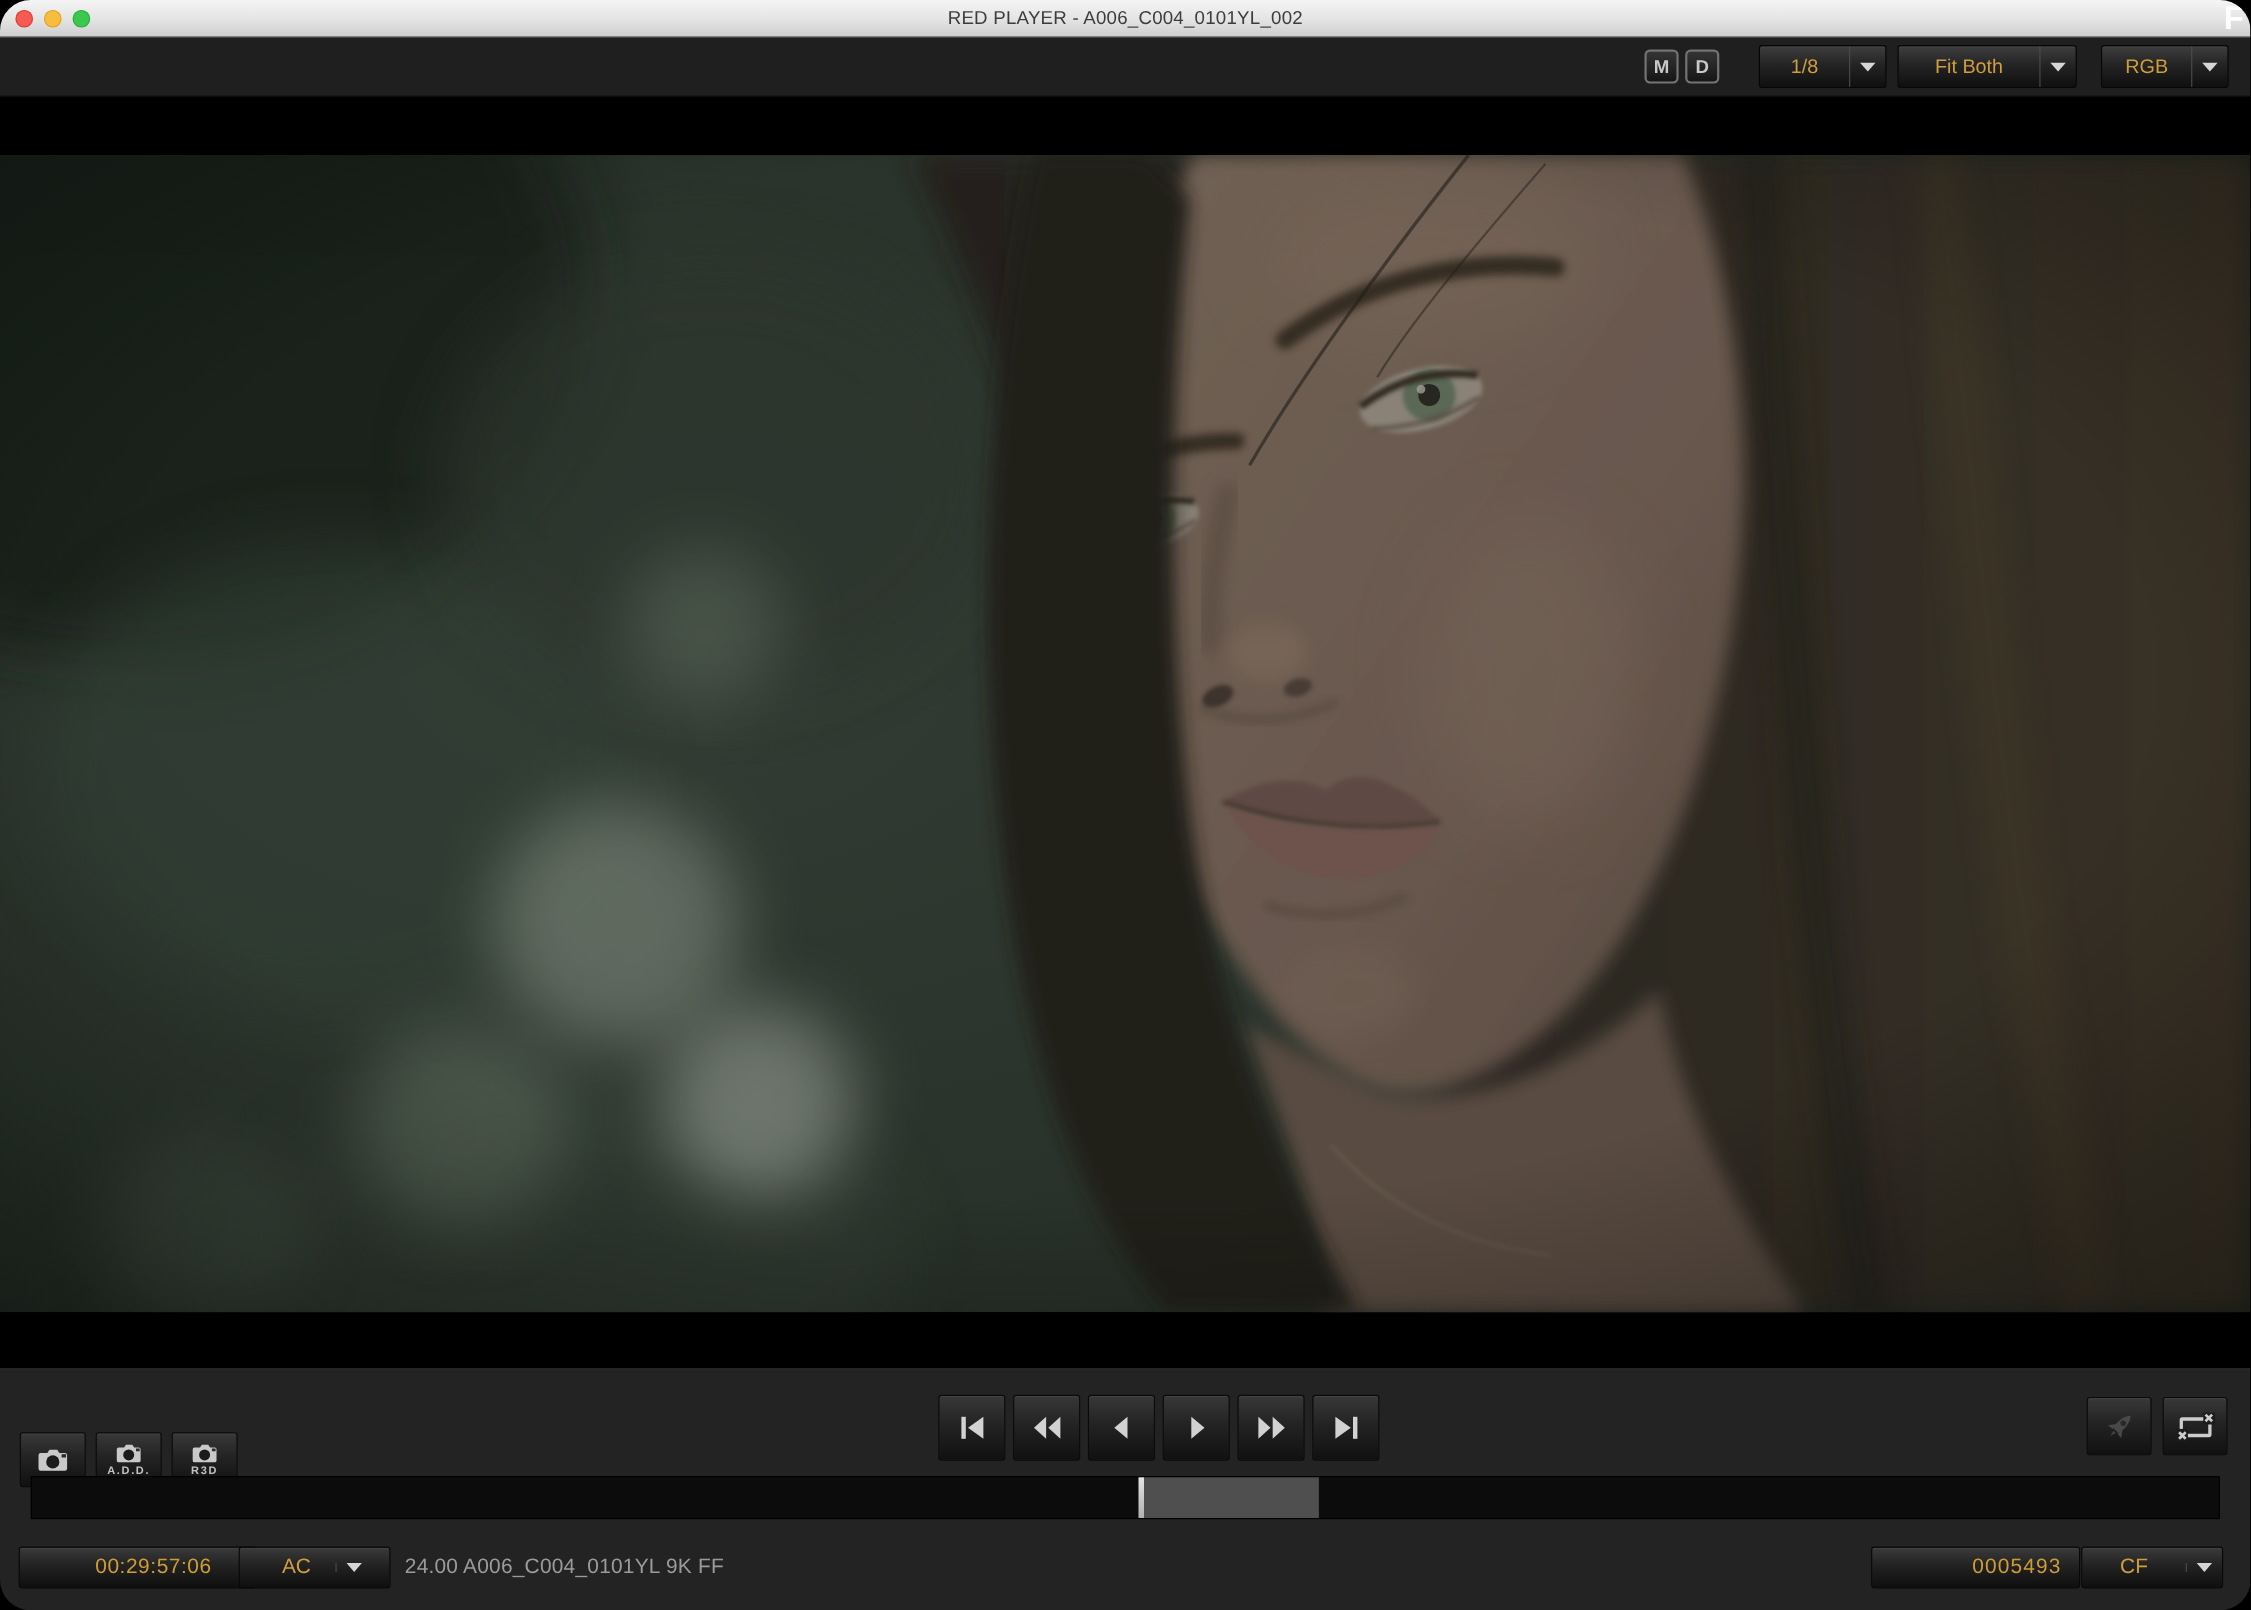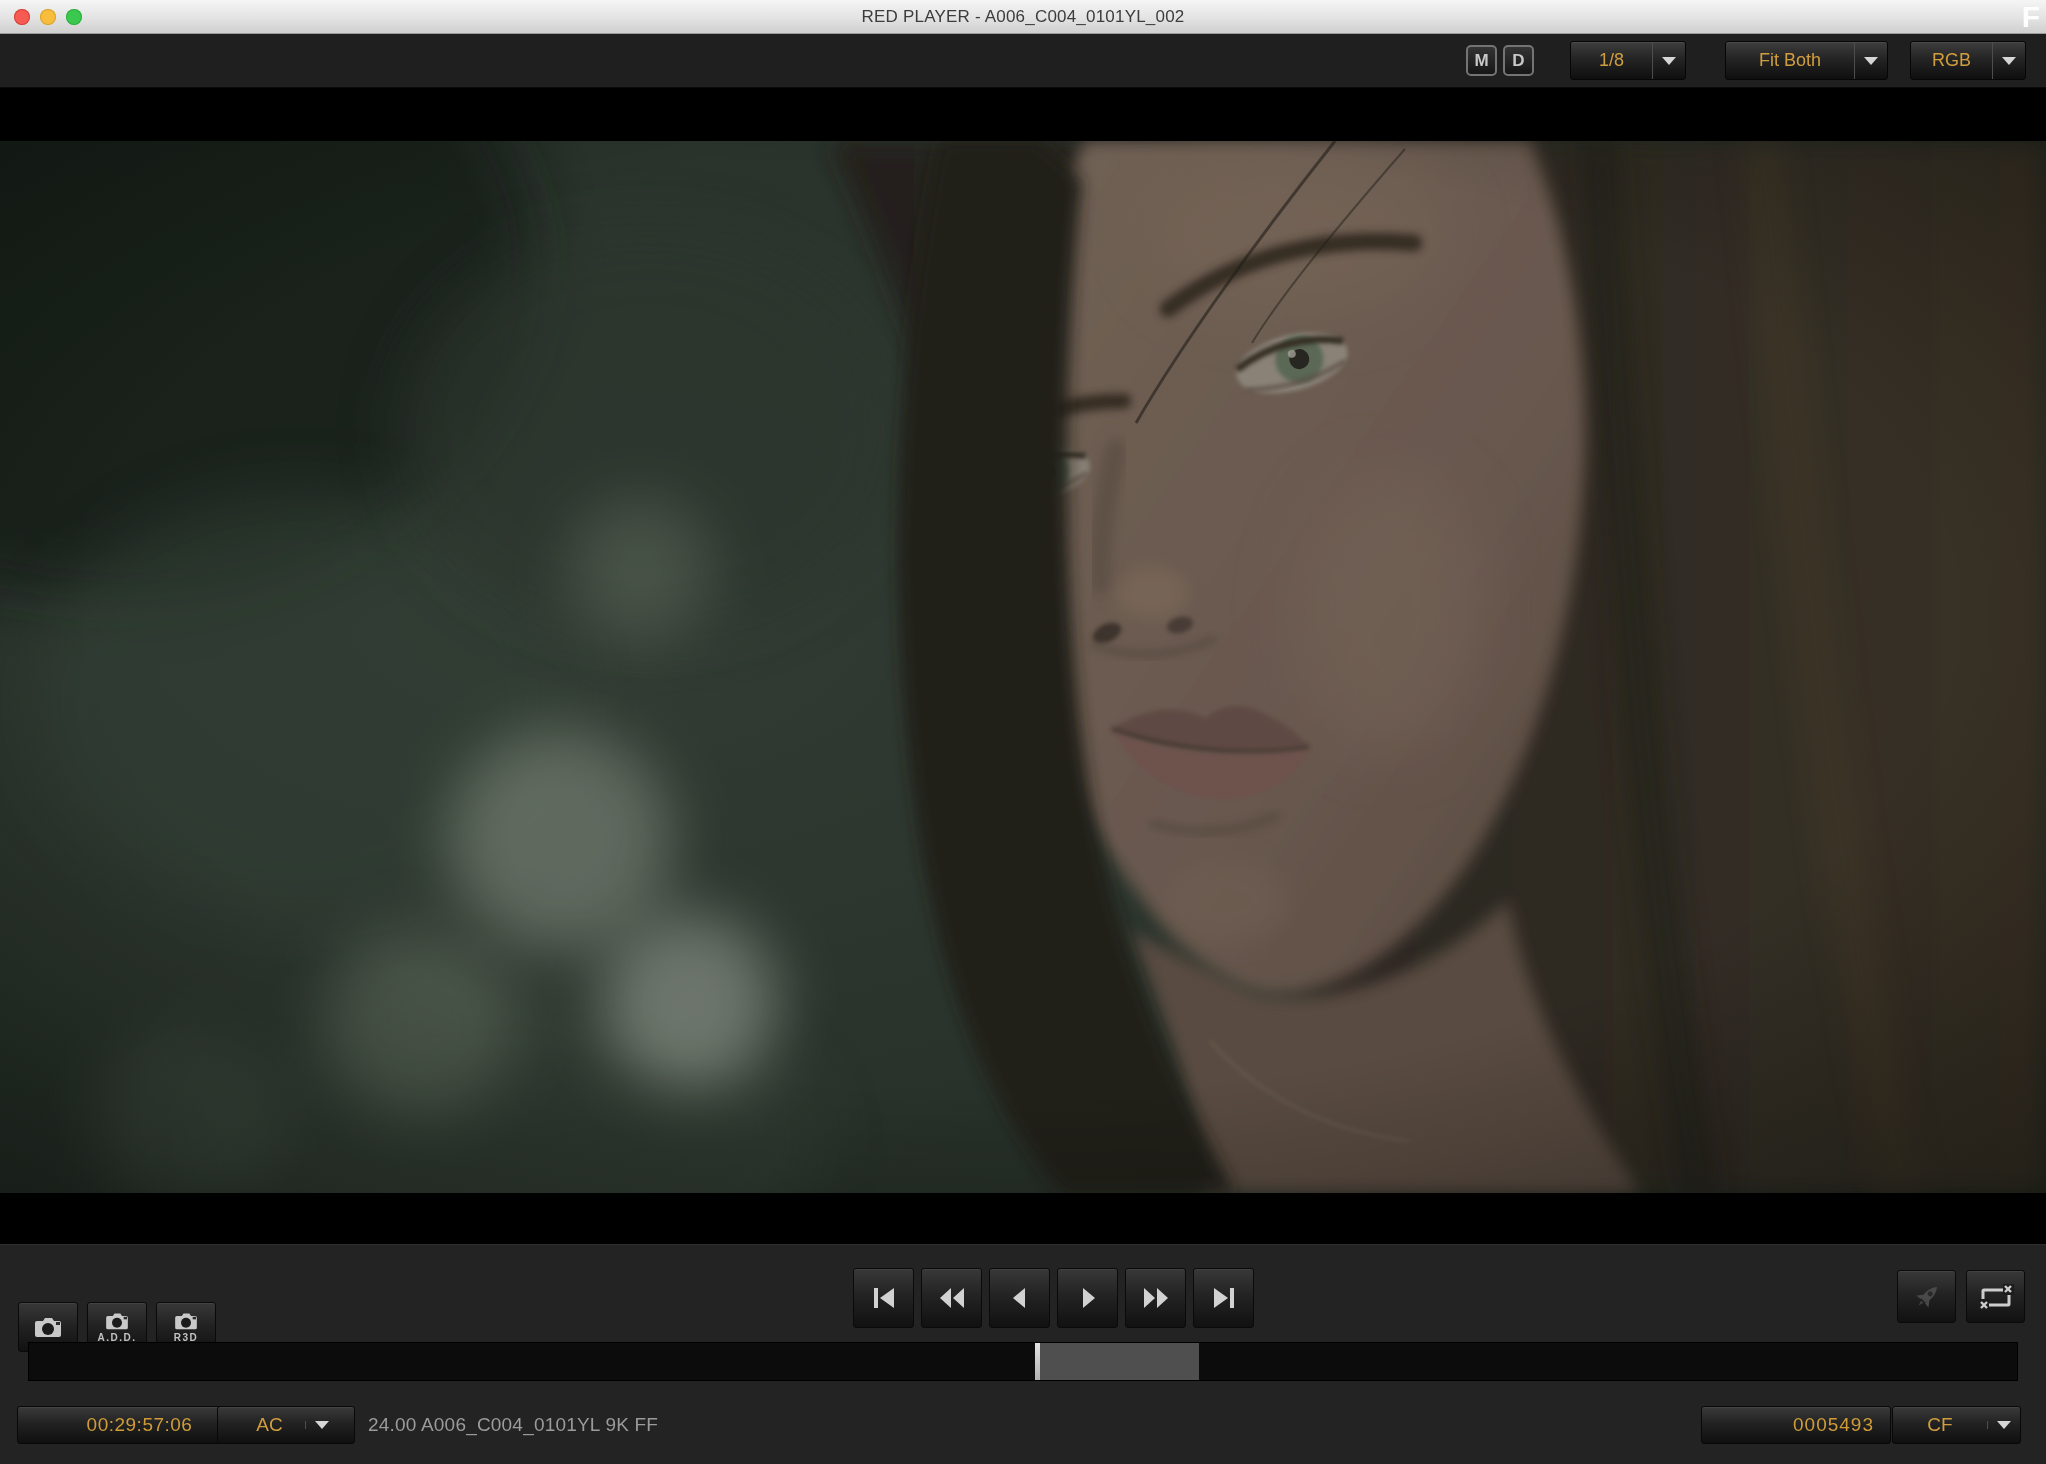--- a/index.html
+++ b/index.html
@@ -1,18 +1,18 @@
 <!DOCTYPE html>
 <html><head>
 <meta charset="utf-8">
 <style>
   * { margin:0; padding:0; box-sizing:border-box; }
   html,body { background:#000; }
   body { font-family:"Liberation Sans", sans-serif; }
-  .window { position:relative; width:2046px; height:1464px; background:#000; overflow:hidden; }
+  .window { position:relative; width:2046px; height:1464px; background:#000; overflow:hidden;border-radius:28px; }
 
   
   .titlebar { position:absolute; top:0; left:0; width:100%; height:34px;
     background:linear-gradient(180deg,#f5f5f5 0%,#e3e3e3 55%,#cfcfcf 100%);
     border-bottom:1px solid #9c9c9c; z-index:30; }
   .traffic-lights { position:absolute; left:14px; top:0; height:34px; display:flex; align-items:center; gap:10px; }
   .light { width:16px; height:16px; border-radius:50%; display:inline-block; cursor:default; }
   .light.close { background:#f75a52; box-shadow:inset 0 0 0 1px rgba(180,40,30,.55); }
   .light.min   { background:#f9bd3e; box-shadow:inset 0 0 0 1px rgba(190,140,20,.55); }
   .light.zoom  { background:#3ac94e; box-shadow:inset 0 0 0 1px rgba(30,150,45,.55); }
@@ -22,21 +22,21 @@
     color:rgba(255,255,255,.95); line-height:32px; }
 
   
   .toolbar { position:absolute; top:34px; left:0; width:100%; height:54px; background:#1f1f1f;
     display:flex; align-items:center; justify-content:flex-end; padding-right:20px; z-index:25;
     border-bottom:1px solid #0a0a0a; }
   .sq-btn { width:31px; height:31px; border:2px solid #747474; border-radius:5px;
     background:linear-gradient(180deg,#343434,#161616); color:#c8c8c8; font-weight:bold;
     font-size:17px; display:flex; align-items:center; justify-content:center; cursor:pointer;
     font-family:"Liberation Sans", sans-serif; }
-  .mr6{margin-right:6px;} .mr36{margin-right:36px;} .mr10{margin-right:10px;} .mr22{margin-right:22px;margin-left:29px;}
+  .mr6{margin-right:6px;} .mr36{margin-right:36px;} .mr10{margin-right:10px;} .mr22{margin-right:22px;}
   .dd { display:flex; align-items:stretch; height:39px;
     background:linear-gradient(180deg,#3e3e3e 0%,#242424 45%,#0f0f0f 100%);
     border:1px solid #060606; border-radius:3px; box-shadow:inset 0 1px 0 rgba(255,255,255,.07);
     cursor:pointer; }
   .dd .val { display:flex; align-items:center; justify-content:center; color:#d19e3f;
     font-size:18px; padding:0 16px; flex:1; white-space:nowrap; }
   .dd .arrow-box { width:33px; border-left:1px solid #4d4d4d; display:flex; align-items:center;
     justify-content:center; }
   .caret { width:0; height:0; border-left:7px solid transparent; border-right:7px solid transparent;
     border-top:8px solid #d6d6d6; }

